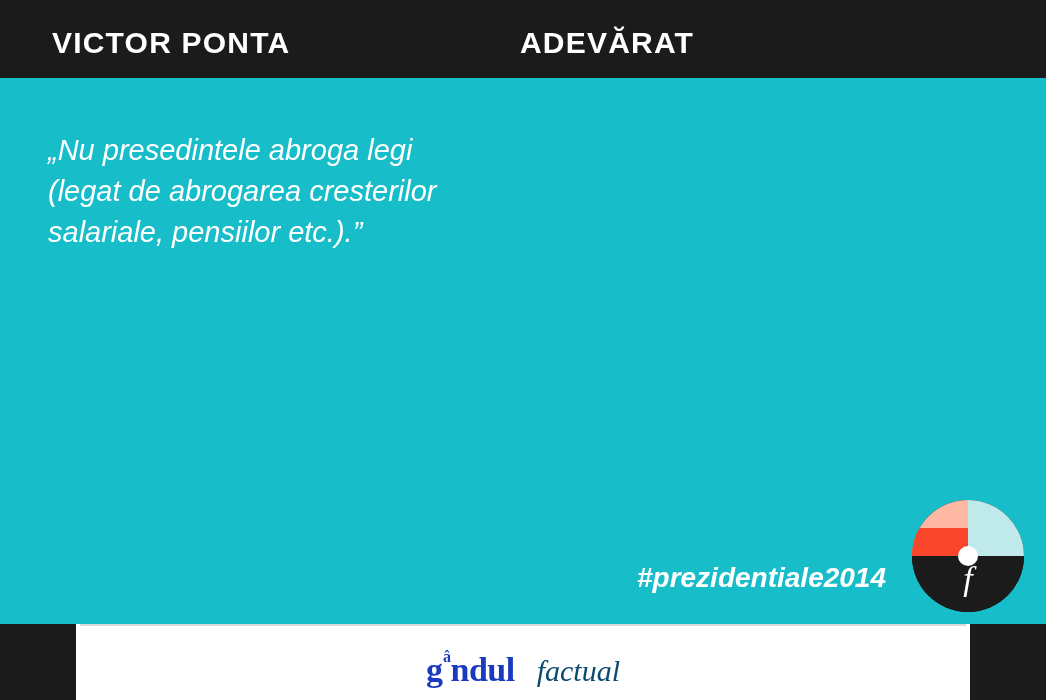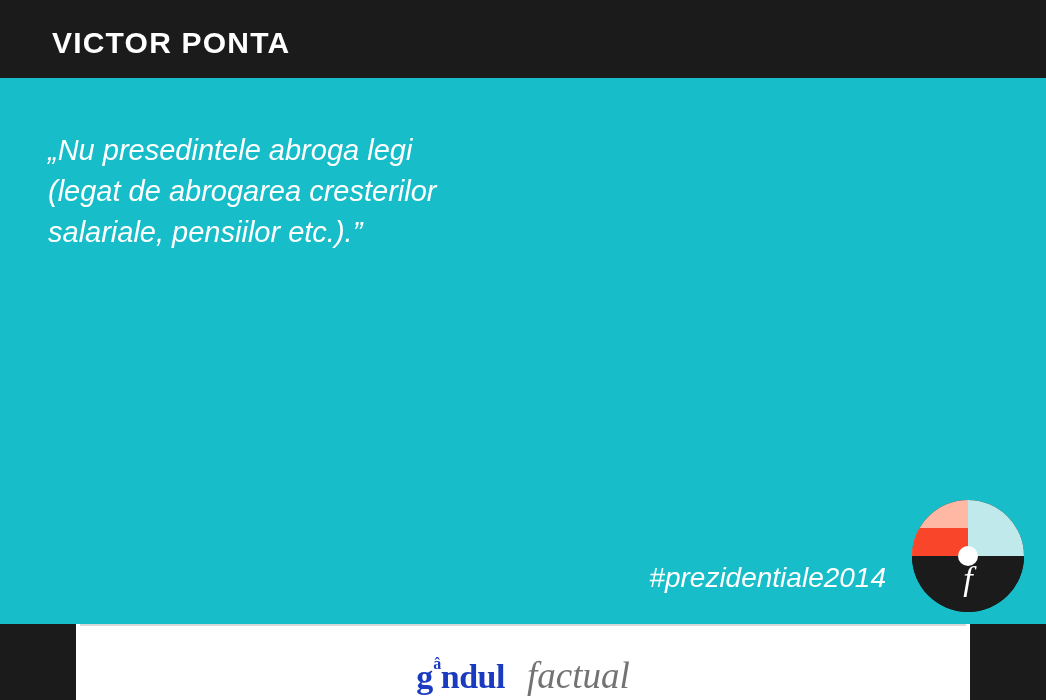--- a/index.html
+++ b/index.html
@@ -68,21 +68,21 @@
     font-size: 21px;
     line-height: 1.62;
     font-family: "Liberation Sans", sans-serif;
   }
   .hashtag {
     position: absolute;
     right: 160px;
     bottom: 30px;
     color: #ffffff;
     font-style: italic;
-    font-weight: normal;
+    font-weight: bold;
     font-size: 28px;
     font-family: "Liberation Sans", sans-serif;
   }
 
   
   .pie-logo {
     position: absolute;
     right: 22px;
     bottom: 12px;
     width: 112px;
@@ -162,22 +162,22 @@
   }
   .logo-gandul .accent {
     position: absolute;
     left: 17px;
     top: -3px;
     font-size: 16px;
     color: #1a3bbf;
   }
   .logo-factual {
     font-family: "Liberation Serif", serif;
-    font-size: 37px;
-    color: #737373;
+    font-size: 30px;
+    color: #0c4a6e;
     font-style: normal;
     margin-top: 12px;
   }
   .logo-factual .f-script {
     font-style: italic;
     font-family: "Liberation Serif", serif;
   }
   
   .notch {
     position: absolute;
@@ -189,20 +189,21 @@
   .notch.l { left: 0; }
   .notch.r { right: 0; }
 </style>
 </head>
 <body>
 
 <div class="card">
 
   <div class="header">
     <div class="header-title left">VICTOR PONTA</div>
+    <div class="header-title right">ADEVĂRAT</div>
   </div>
 
   <div class="body-teal">
 
     <div class="col col-left">„Nu presedintele abroga legi (legat de abrogarea cresterilor salariale, pensiilor etc.).”</div>
 
 
     <div class="hashtag">#prezidentiale2014</div>
 
     <div class="pie-logo">

